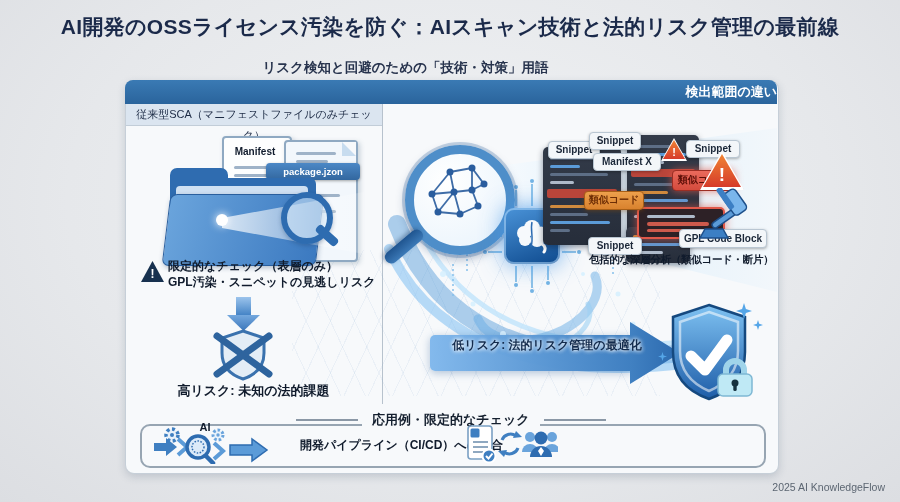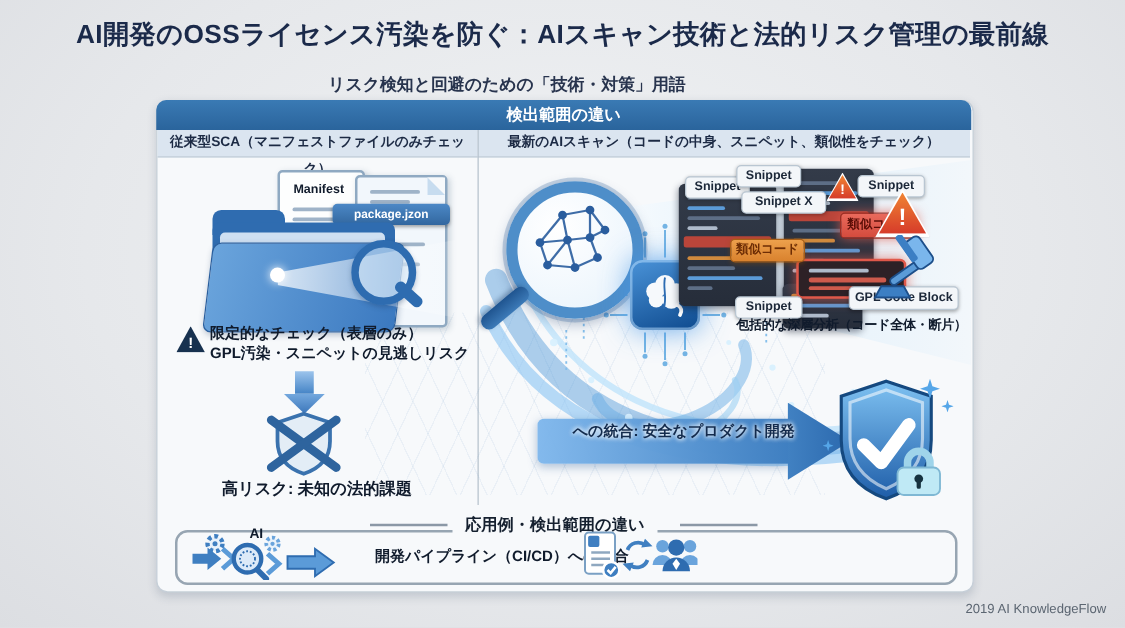--- a/index.html
+++ b/index.html
@@ -5,22 +5,22 @@
   html,body{margin:0;padding:0;background:#d8dadd;}
   .stage{position:relative;width:900px;height:502px;overflow:hidden;
     background:radial-gradient(ellipse at 50% 40%, #f0f2f4 0%, #e6e8eb 60%, #dcdee2 100%);
     font-family:"Liberation Sans","DejaVu Sans",sans-serif;}
   .abs{position:absolute;}
   .nowrap{white-space:nowrap;}
   .ttl{font-weight:700;color:#1b2a4a;font-size:21px;text-align:center;letter-spacing:.3px;}
   .sub{font-weight:700;color:#28344e;font-size:13.5px;text-align:center;}
   .card{background:#f7f9fb;border:1px solid #c6cfd8;border-radius:9px;box-shadow:0 3px 8px rgba(40,60,90,.18);}
   .hdrbar{background:linear-gradient(180deg,#3a7ab4,#2a649c);color:#fff;font-weight:700;font-size:13px;
-    text-align:center;line-height:24px;border-radius:8px 8px 0 0;}
-  .colh{background:#dbe5f0;color:#1c2a44;font-weight:700;text-align:center;line-height:21px;border-bottom:1px solid #c2cdd8;}
+    text-align:right;line-height:24px;border-radius:8px 8px 0 0;}
+  .colh{background:#dbe5f0;color:#1c2a44;font-weight:400;text-align:center;line-height:21px;border-bottom:1px solid #c2cdd8;}
   .vdiv{background:#b7c2cd;width:1px;}
   .jt{font-weight:700;color:#101b2c;}
   .badge{background:#f3f6f9;border:1px solid #b9c6d2;border-radius:4px;color:#1b2738;
     font-size:10px;font-weight:700;text-align:center;line-height:15px;box-shadow:0 1px 3px rgba(0,0,0,.3);}
   .badge-or{background:linear-gradient(180deg,#eda04c,#d9822e);border:1px solid #a85f17;color:#6d2d05;
     border-radius:4px;font-size:10px;font-weight:700;text-align:center;line-height:16px;box-shadow:0 1px 4px rgba(150,80,0,.4);}
   .badge-rd{background:linear-gradient(180deg,#ea6a5c,#d44b3d);border:1px solid #9c2e24;color:#5c0e07;
     border-radius:4px;font-size:10px;font-weight:700;text-align:center;line-height:18px;box-shadow:0 0 9px rgba(230,90,75,.75);}
   .codewin{background:linear-gradient(180deg,#333b49,#262d3a);border-radius:5px;box-shadow:0 2px 6px rgba(10,20,40,.45);}
   .cl{position:absolute;height:3px;border-radius:2px;background:#5d6e86;}
@@ -36,21 +36,20 @@
 <body>
 
 <div class="stage">
 
   <div class="abs ttl nowrap" style="left:0;top:13;width:900px;top:13px;">AI開発のOSSライセンス汚染を防ぐ：AIスキャン技術と法的リスク管理の最前線</div>
   <div class="abs sub" style="left:0;top:47px;width:811px;margin-top:12px;">リスク検知と回避のための「技術・対策」用語</div>
 
   <div class="abs card" style="left:125px;top:80px;width:652px;height:392px;"></div>
   <div class="abs hdrbar" style="left:125px;top:80px;width:652px;height:24px;">検出範囲の違い</div>
   <div class="abs colh" style="left:126px;top:104px;width:256px;height:21px;font-size:11px;">従来型SCA（マニフェストファイルのみチェック）</div>
-  <div class="abs colh" style="left:382px;top:104px;width:394px;height:21px;font-size:11px;">最新のAIスキャン（コードの中身、スニペット、類似性をチェック）</div>
   <div class="abs vdiv" style="left:382px;top:104px;height:300px;"></div>
 
   <div class="abs" style="left:292px;top:250px;width:368px;height:146px;opacity:.8;
        background:repeating-linear-gradient(65deg, rgba(110,155,200,.12) 0 1px, transparent 1px 22px),
                   repeating-linear-gradient(-65deg, rgba(110,155,200,.12) 0 1px, transparent 1px 22px);"></div>
 
   <div class="abs" style="left:222px;top:136px;width:66px;height:108px;background:#fdfefe;border:2px solid #8fa9c2;border-radius:4px;box-shadow:2px 2px 5px rgba(60,90,120,.25);">
     <div class="abs jt" style="left:0;top:8px;width:62px;text-align:center;font-size:10px;">Manifest</div>
     <div class="dl" style="left:10px;top:28px;width:42px;"></div>
     <div class="dl" style="left:10px;top:36px;width:36px;"></div>
@@ -232,21 +231,21 @@
   </div>
 
   <div class="abs" style="left:637px;top:207px;width:84px;height:28px;background:#2d2126;border:2px solid #e0584a;border-radius:5px;box-shadow:0 0 10px rgba(224,88,74,.7);">
     <div class="cl w" style="left:8px;top:6px;width:48px;"></div>
     <div class="abs" style="left:8px;top:13px;width:62px;height:4px;background:#cd5a4c;border-radius:2px;"></div>
     <div class="abs" style="left:8px;top:20px;width:36px;height:3px;background:#cd5a4c;border-radius:2px;"></div>
   </div>
 
   <div class="abs badge" style="left:548px;top:141px;width:50px;height:16px;">Snippet</div>
   <div class="abs badge" style="left:589px;top:132px;width:50px;height:16px;">Snippet</div>
-  <div class="abs badge" style="left:593px;top:153px;width:66px;height:16px;">Snippet X</div>
+  <div class="abs badge" style="left:593px;top:153px;width:66px;height:16px;">Manifest X</div>
   <div class="abs badge" style="left:686px;top:140px;width:52px;height:16px;">Snippet</div>
   <div class="abs badge" style="left:588px;top:237px;width:52px;height:16px;">Snippet</div>
   <div class="abs badge-or" style="left:584px;top:191px;width:58px;height:17px;">類似コード</div>
   <div class="abs badge-rd" style="left:672px;top:170px;width:60px;height:19px;">類似コード</div>
   <div class="abs badge" style="left:679px;top:229px;width:86px;height:17px;line-height:17px;">GPL Code Block</div>
 
   <div class="abs tri" style="left:661px;top:138px;width:26px;height:23px;background:#fff;box-shadow:0 1px 3px rgba(0,0,0,.3);">
     <div class="abs tri" style="left:2px;top:2px;width:22px;height:19px;background:linear-gradient(180deg,#f08433,#d63b2a);"></div>
     <span class="bang" style="top:8px;font-size:11px;">!</span>
   </div>
@@ -255,26 +254,26 @@
     <span class="bang" style="top:13px;font-size:19px;">!</span>
   </div>
 
   <svg class="abs" style="left:694px;top:188px;" width="58" height="58" viewBox="0 0 58 58">
     <path d="M6 50 h28 l-5 -9 h-18 z" fill="#3c7fc4" stroke="#1d4f8a" stroke-width="1.5"></path>
     <rect x="16" y="27" width="30" height="6" rx="3" transform="rotate(-35 31 30)" fill="#5b9bd8" stroke="#1d4f8a" stroke-width="1.5"></rect>
     <rect x="33" y="2" width="15" height="25" rx="4" transform="rotate(-35 40 14)" fill="#7ab6ec" stroke="#1d4f8a" stroke-width="1.5"></rect>
     <rect x="28" y="-2" width="6" height="25" rx="2" transform="rotate(-35 31 10)" fill="#3c7fc4"></rect>
   </svg>
 
-  <div class="abs jt nowrap" style="left:589px;top:253px;font-size:10.5px;letter-spacing:-0.3px;">包括的な深層分析（コード全体・断片）</div>
+  <div class="abs jt nowrap" style="left:589px;top:253px;font-size:10.5px;letter-spacing:-0.3px;">包括的な深層分析（類似コード・断片）</div>
 
   <div class="abs" style="left:430px;top:335px;width:202px;height:36px;border-radius:5px 0 0 5px;background:linear-gradient(90deg,rgba(125,182,236,.95),#3f7fc1);box-shadow:0 2px 8px rgba(40,90,150,.35);"></div>
   <div class="abs" style="left:630px;top:322px;width:50px;height:62px;background:linear-gradient(90deg,#4181c2,#2b69ae);clip-path:polygon(0 0,100% 50%,0 100%);"></div>
   <div class="abs" style="left:422px;top:337px;width:250px;text-align:center;font-weight:700;font-size:12px;color:#132b4d;text-shadow:0 0 4px #fff,0 0 4px #fff;line-height:16px;">
-    <div class="nowrap">への統合: 安全なプロダクト開発</div>
+    <div class="nowrap">低リスク: 法的リスク管理の最適化</div>
   </div>
 
   <svg class="abs" style="left:664px;top:302px;" width="90" height="100" viewBox="0 0 90 100">
     <defs>
       <linearGradient id="shG" x1="0" y1="0" x2="0" y2="1">
         <stop offset="0" stop-color="#7fc2f2"></stop>
           <stop offset="1" stop-color="#1e5da8"></stop>
       </linearGradient>
     </defs>
     <path d="M45 3 L81 15 V50 C81 76 65 90 45 97 C25 90 9 76 9 50 V15 Z" fill="url(#shG)" stroke="#15497f" stroke-width="2.5"></path>
@@ -287,21 +286,21 @@
     <circle cx="19" cy="27" r="3.5" fill="#16323f"></circle>
       <rect x="17.3" y="27" width="3.4" height="8" rx="1.5" fill="#16323f"></rect>
   </svg>
   <div class="abs spark" style="left:736px;top:303px;width:16px;height:16px;"></div>
   <div class="abs spark" style="left:753px;top:320px;width:10px;height:10px;"></div>
   <div class="abs spark" style="left:658px;top:352px;width:9px;height:9px;"></div>
 
   <div class="abs" style="left:140px;top:424px;width:622px;height:40px;border:2px solid #97a5b2;border-radius:10px;"></div>
   <div class="abs hline" style="left:296px;top:419px;width:62px;"></div>
   <div class="abs hline" style="left:544px;top:419px;width:62px;"></div>
-  <div class="abs legend nowrap" style="left:362px;top:411px;">応用例・検出範囲の違い</div>
+  <div class="abs legend nowrap" style="left:362px;top:411px;">応用例・限定的なチェック</div>
 
   <svg class="abs" style="left:152px;top:426px;" width="142" height="38" viewBox="0 0 142 38">
     <path d="M2 17 h12 v-5 l11 9 -11 9 v-5 h-12 z" fill="#3f7fc1"></path>
     <path d="M26 13 l9 8 -9 8" fill="none" stroke="#5b9bd8" stroke-width="4"></path>
     <circle cx="20" cy="9" r="6" fill="#e8f1fa" stroke="#3f7fc1" stroke-width="3.5" stroke-dasharray="3 2.5"></circle>
     <circle cx="20" cy="9" r="2" fill="#3f7fc1"></circle>
     <circle cx="66" cy="9" r="5" fill="#eaf3fb" stroke="#6aa4dc" stroke-width="3" stroke-dasharray="2.5 2"></circle>
     <circle cx="66" cy="9" r="1.7" fill="#6aa4dc"></circle>
     <circle cx="46" cy="21" r="11" fill="#dceaf8" stroke="#2e6cb0" stroke-width="3.5"></circle>
     <circle cx="46" cy="21" r="6" fill="none" stroke="#2e6cb0" stroke-width="1.5" stroke-dasharray="1.5 1.5"></circle>
@@ -326,15 +325,15 @@
     <polygon points="38,33 32,27 41,26" fill="#3f7fc1"></polygon>
     <circle cx="64" cy="13" r="5" fill="#6aa4dc"></circle>
       <path d="M56 28 a8 8 0 0 1 16 0 z" fill="#6aa4dc"></path>
     <circle cx="86" cy="13" r="5" fill="#6aa4dc"></circle>
       <path d="M78 28 a8 8 0 0 1 16 0 z" fill="#6aa4dc"></path>
     <circle cx="75" cy="14" r="6.5" fill="#2e6cb0"></circle>
       <path d="M64 33 a11 11 0 0 1 22 0 z" fill="#2e6cb0"></path>
     <polygon points="75,23 72,27 75,32 78,27" fill="#ffffff"></polygon>
   </svg>
 
-  <div class="abs nowrap" style="left:640px;top:481px;width:245px;text-align:right;font-size:10.5px;color:#5c6672;">2019 AI KnowledgeFlow</div>
+  <div class="abs nowrap" style="left:640px;top:481px;width:245px;text-align:right;font-size:10.5px;color:#5c6672;">2025 AI KnowledgeFlow</div>
 
 </div>
 
 </body></html>

